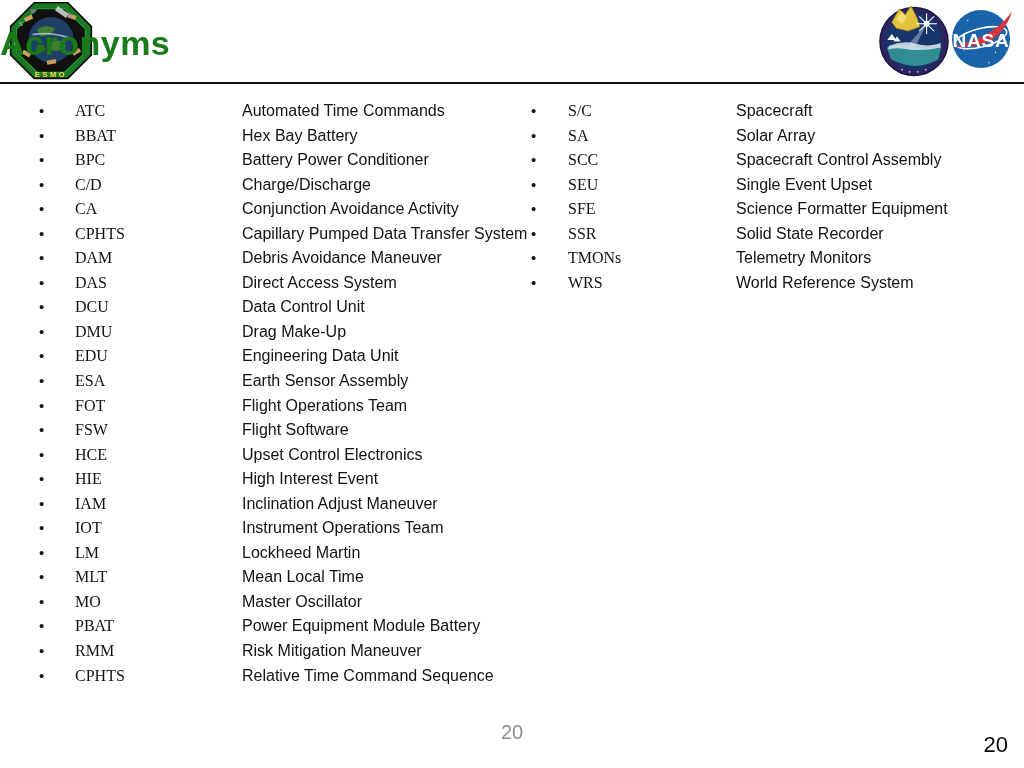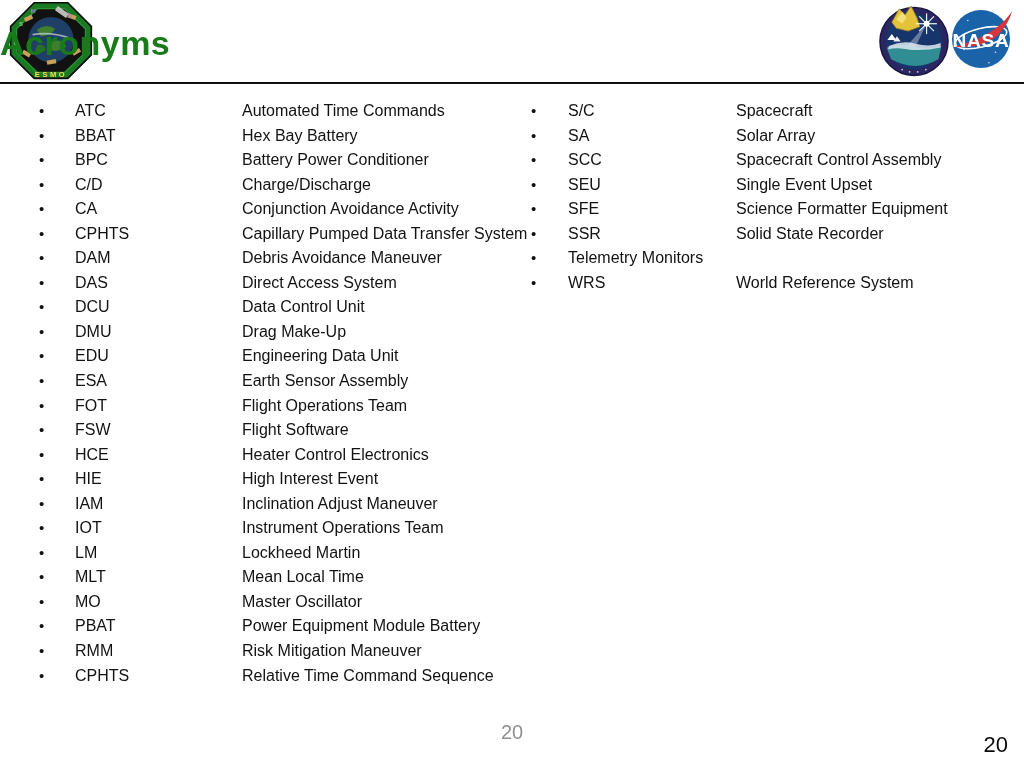--- a/index.html
+++ b/index.html
@@ -18,21 +18,21 @@
   .logo-esmo   { left:9px;  top:1px; }
   .logo-patch  { left:876px; top:3px; }
   .logo-nasa   { left:948px; top:4px; }
 
   .col { position:absolute; top:99px; }
   .col-left  { left:39px;  width:485px; }
   .col-right { left:531px; width:485px; }
   .row { display:flex; height:24.55px; line-height:24.55px; font-size:16px; color:#121212; white-space:nowrap; }
   .bullet { width:36px; flex:0 0 36px; font-size:15px; color:#121212; }
   .col-right .bullet { width:37px; flex-basis:37px; }
-  .abbr { width:167px; flex:0 0 167px; }
+  .abbr { width:167px; flex:0 0 167px;font-family:Liberation Serif, serif; }
   .col-right .abbr { width:168px; flex-basis:168px; }
   .def { flex:1; }
 
   .page-number-center {
     position:absolute; top:721px; left:0; right:0; text-align:center;
     font-size:20px; color:#8f8f8f;
   }
   .page-number-corner {
     position:absolute; top:732px; right:16px;
     font-size:22px; color:#0a0a0a;
@@ -174,21 +174,21 @@
         <span class="def">Flight Operations Team</span>
       </div>
       <div class="row">
         <span class="bullet">•</span>
         <span class="abbr">FSW</span>
         <span class="def">Flight Software</span>
       </div>
       <div class="row">
         <span class="bullet">•</span>
         <span class="abbr">HCE</span>
-        <span class="def">Heater Control Electronics</span>
+        <span class="def">Upset Control Electronics</span>
       </div>
       <div class="row">
         <span class="bullet">•</span>
         <span class="abbr">HIE</span>
         <span class="def">High Interest Event</span>
       </div>
       <div class="row">
         <span class="bullet">•</span>
         <span class="abbr">IAM</span>
         <span class="def">Inclination Adjust Maneuver</span>
@@ -255,20 +255,21 @@
         <span class="abbr">SFE</span>
         <span class="def">Science Formatter Equipment</span>
       </div>
       <div class="row">
         <span class="bullet">•</span>
         <span class="abbr">SSR</span>
         <span class="def">Solid State Recorder</span>
       </div>
       <div class="row">
         <span class="bullet">•</span>
+        <span class="abbr">TMONs</span>
         <span class="def">Telemetry Monitors</span>
       </div>
       <div class="row">
         <span class="bullet">•</span>
         <span class="abbr">WRS</span>
         <span class="def">World Reference System</span>
       </div>
     </div>
 
   <div class="page-number-center">20</div>

